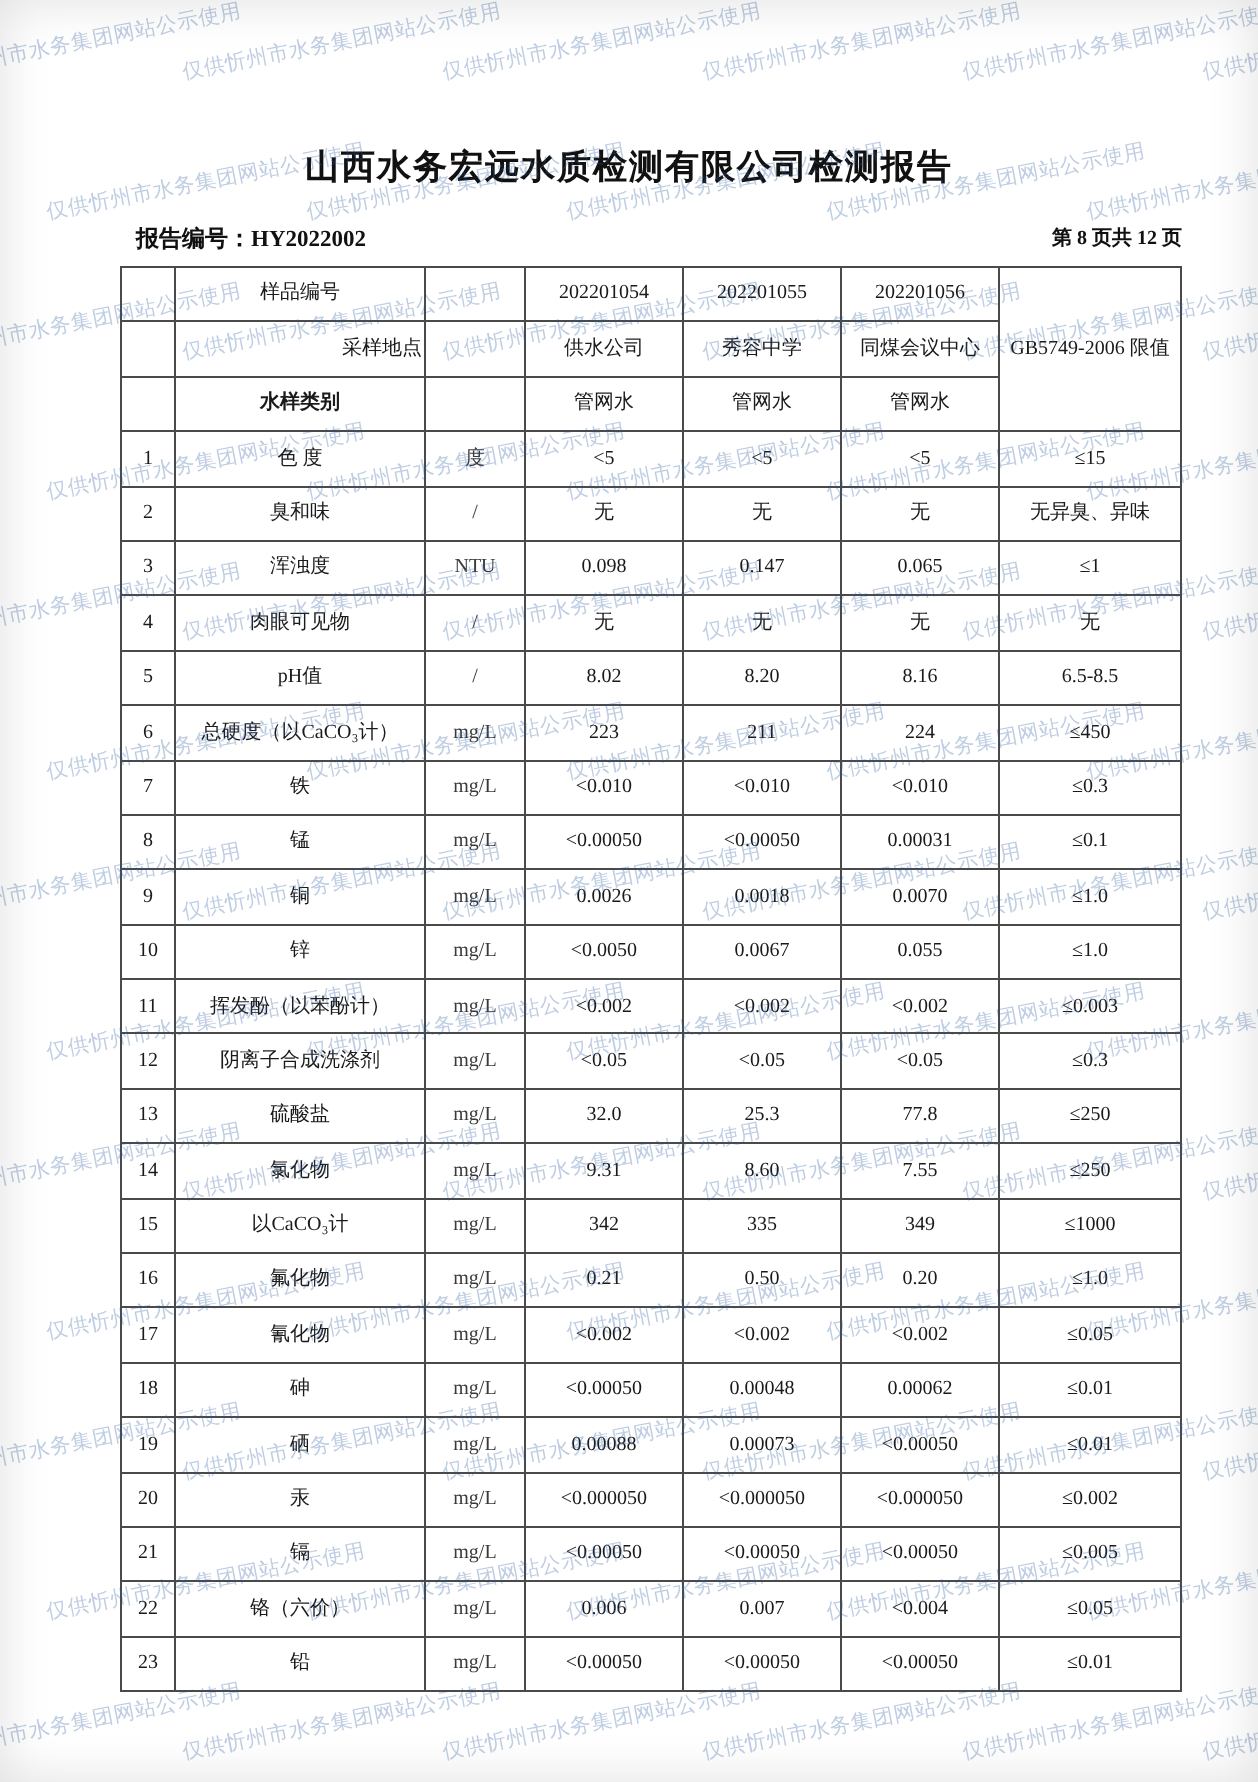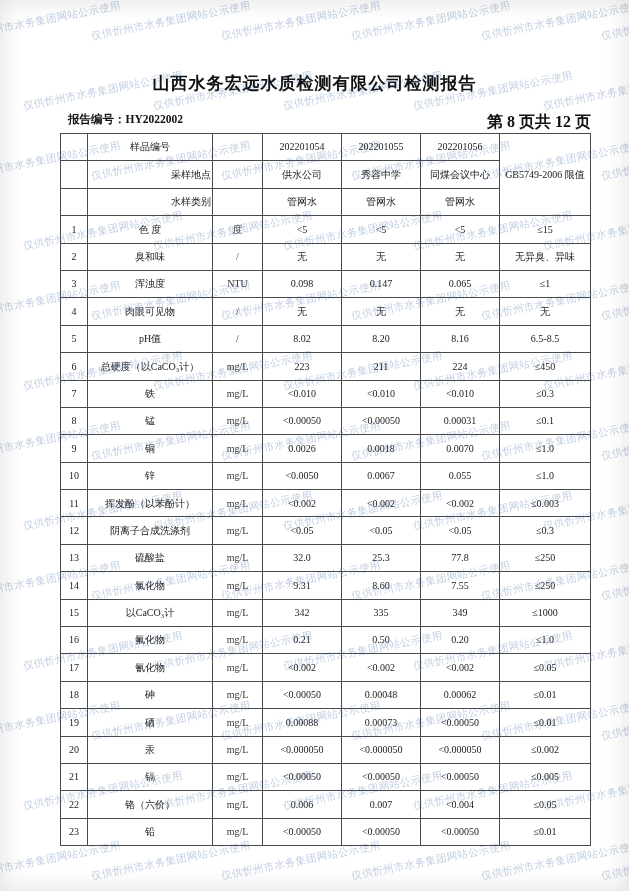--- a/index.html
+++ b/index.html
@@ -76,21 +76,21 @@
     font-family: "Liberation Serif", serif;
     font-size: 11.5px;
     font-weight: bold;
     color: #111;
   }
   .page-no {
     position: absolute;
     top: 112px;
     right: 68px;
     font-family: "Liberation Serif", serif;
-    font-size: 16px;
+    font-size: 10px;
     font-weight: bold;
     color: #111;
   }
 
   table.grid {
     position: absolute;
     top: 133px;
     left: 60px;
     width: 509px;
     border-collapse: collapse;
@@ -144,21 +144,21 @@
         <tr>
           <td class="c-idx"></td>
           <td class="c-item hdr-label" style="text-align:right;">采样地点</td>
           <td class="c-unit"></td>
           <td class="c-val">供水公司</td>
           <td class="c-val">秀容中学</td>
           <td class="c-val">同煤会议中心</td>
         </tr>
         <tr>
           <td class="c-idx"></td>
-          <td class="c-item hdr-label" style="text-align:right;">水样类别</td>
+          <td class="c-item hdr-label" style="text-align:center;font-weight:bold;">水样类别</td>
           <td class="c-unit"></td>
           <td class="c-val">管网水</td>
           <td class="c-val">管网水</td>
           <td class="c-val">管网水</td>
         </tr>
 
       <tr>
             <td class="c-idx">1</td>
             <td class="c-item">色     度</td>
             <td class="c-unit">度</td>

